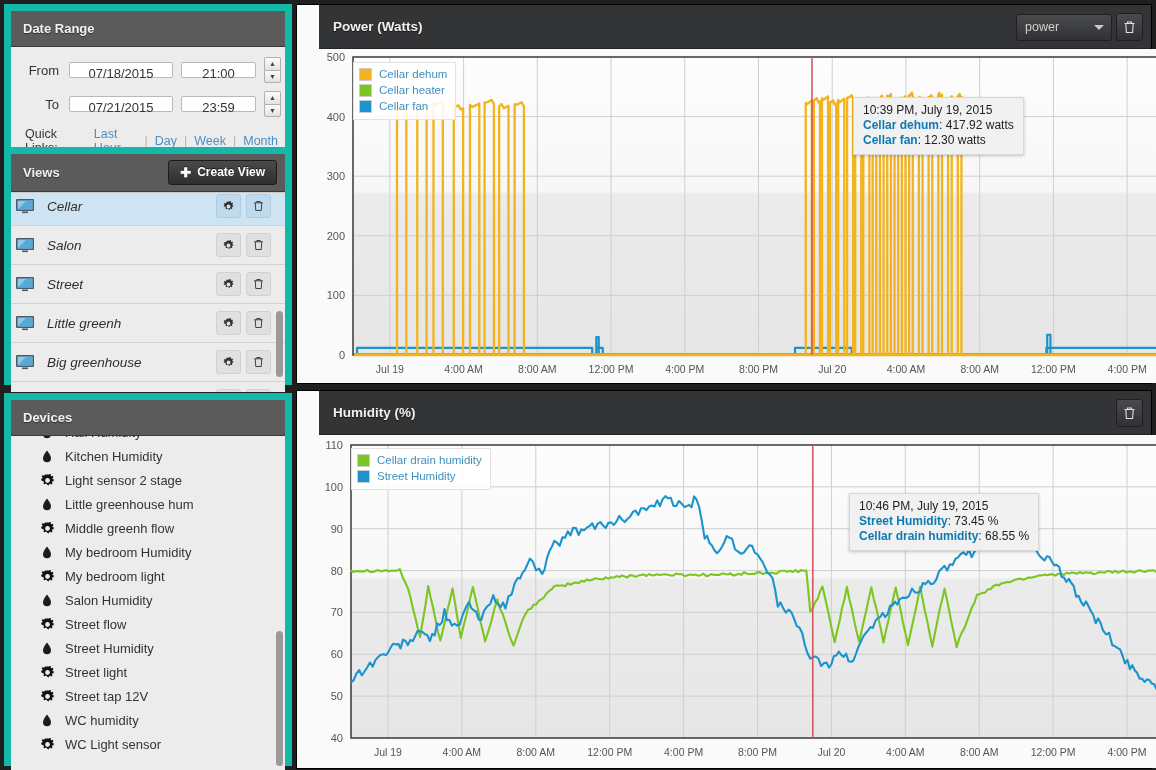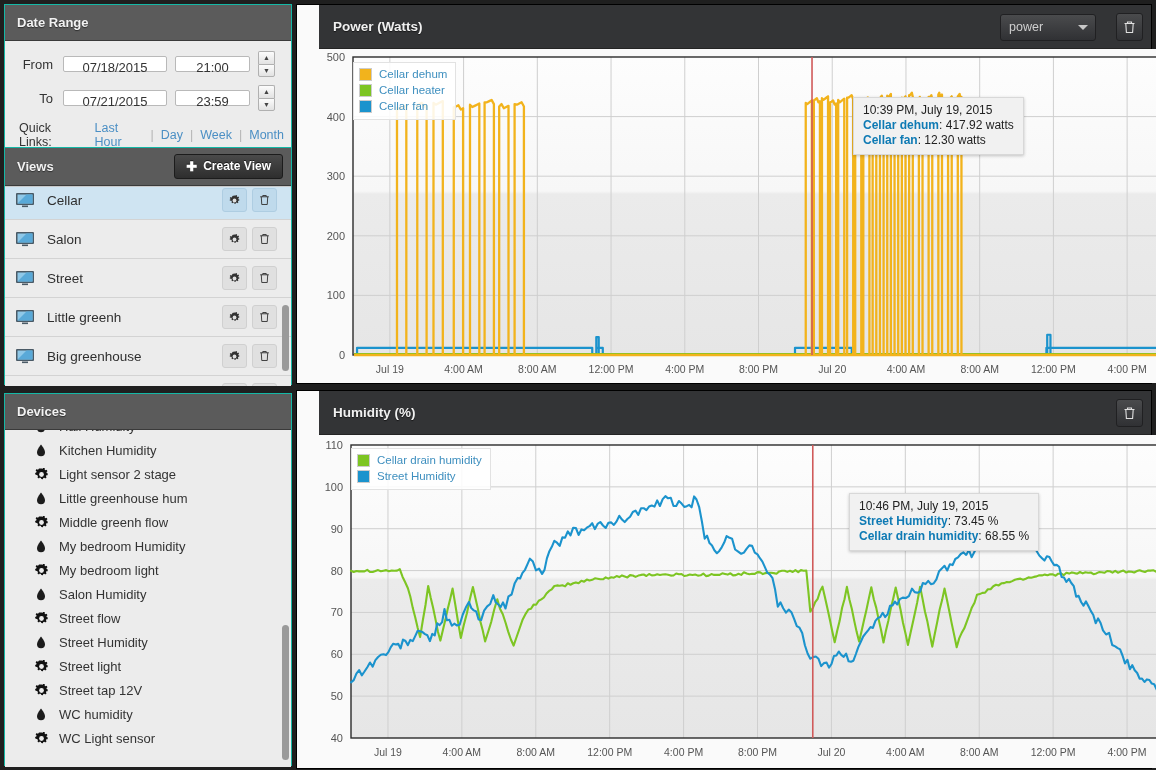--- a/index.html
+++ b/index.html
@@ -11,21 +11,21 @@
     overflow: hidden;
   }
   .app { position: relative; width: 1156px; height: 770px; background: #1f1f1f; }
 
   
   .left-col {
     position: absolute; left: 4px; top: 4px;
     width: 288px; height: 762px;
   }
 
-  .panel { background: #ececec; border: 1px solid #14b8a6; }
+  .panel { background: #ececec; border: 7px solid #14b8a6; }
   .panel-head {
     background: #5b5b5b;
     color: #f2f2f2;
     font-size: 13px;
     font-weight: bold;
     padding: 0 12px;
     height: 36px;
     line-height: 36px;
     position: relative;
     text-shadow: 0 1px 1px rgba(0,0,0,.5);
@@ -77,21 +77,21 @@
   }
   .plus-ic { font-size: 13px; margin-right: 6px; }
   .views-list {
     position: relative; height: 200px; overflow: hidden;
     background: #ececec; border-top: 1px solid #c9c9c9;
   }
   .views-scroller { position: absolute; top: -6px; left: 0; right: 0; }
   .view-row {
     height: 39px; display: flex; align-items: center;
     border-bottom: 1px solid #d3d3d3; background: #ececec;
-    padding-left: 10px; position: relative;
+    padding-left: 4px; position: relative; font-style: italic;
   }
   .view-row.selected { background: #cfe4f2; }
   .monitor-ic { width: 20px; height: 16px; margin-right: 12px; flex: none; }
   .view-name { font-size: 13.5px; color: #2f2f2f; flex: 1; }
   .row-btns { display: flex; gap: 5px; padding-right: 14px; }
   .sq-btn {
     width: 25px; height: 24px; border-radius: 3px;
     background: #e0e0e0; border: 1px solid #d0d0d0;
     display: flex; align-items: center; justify-content: center;
   }
@@ -119,21 +119,21 @@
   .chart-panel { background: #fafafa; border: 1px solid #000; margin-bottom: 6px; padding-left: 22px; }
   .chart-head {
     height: 44px; background: #333436; position: relative;
     display: flex; align-items: center; padding: 0 9px;
     border-bottom: 1px solid #242424;
   }
   .chart-title {
     color: #f0f0f0; font-size: 13.5px; font-weight: bold;
     text-shadow: 0 1px 1px rgba(0,0,0,.6); padding-left: 5px;
   }
-  .head-right { position: absolute; right: 8px; top: 8px; display: flex; align-items: center; gap: 20px; }
+  .head-right { position: absolute; right: 8px; top: 8px; display: flex; align-items: center; gap: 4px; }
   .select-box {
     width: 96px; height: 27px; border-radius: 3px;
     background: linear-gradient(#4a4b4d,#303134);
     border: 1px solid #202022;
     display: flex; align-items: center; padding: 0 8px;
     color: #cfcfcf; font-size: 12.5px; position: relative;
   }
   .select-box .caret {
     position: absolute; right: 7px; top: 50%; margin-top: -2px;
     border-left: 5px solid transparent; border-right: 5px solid transparent;

